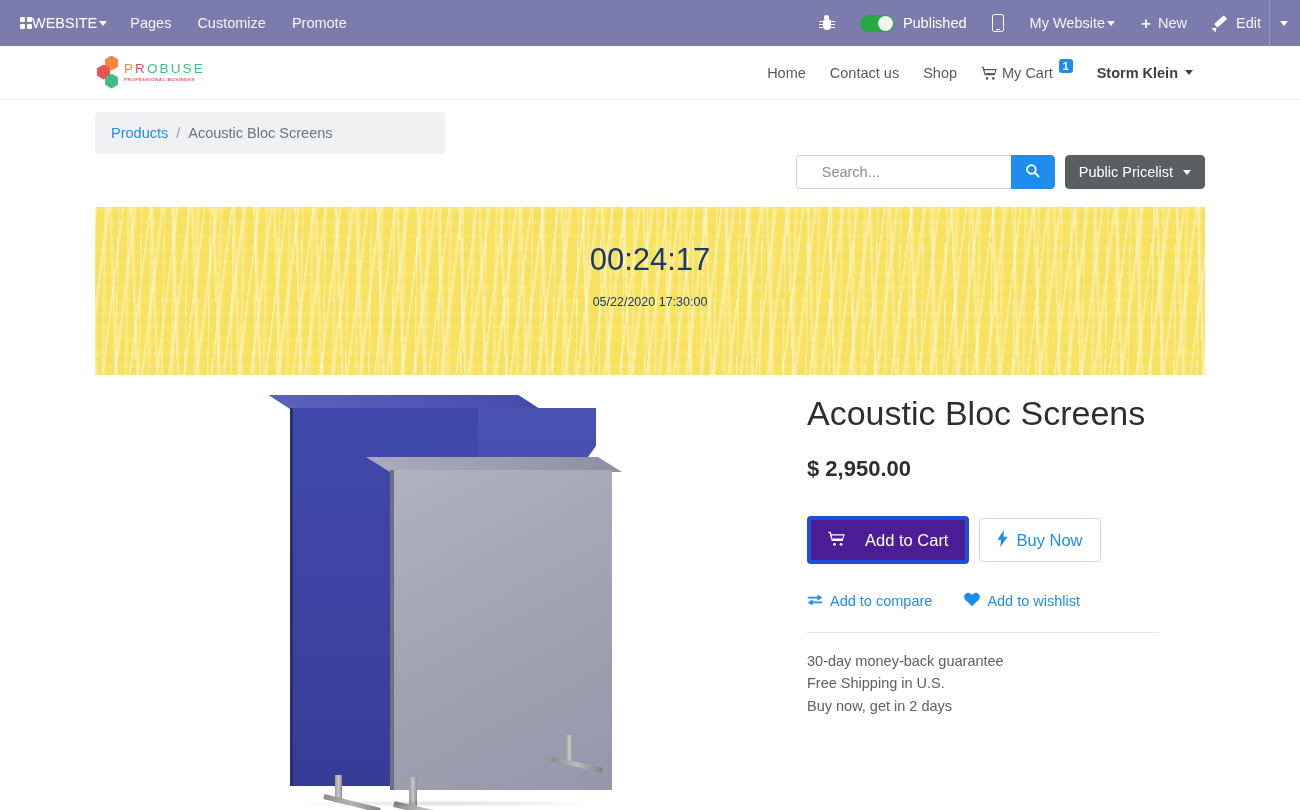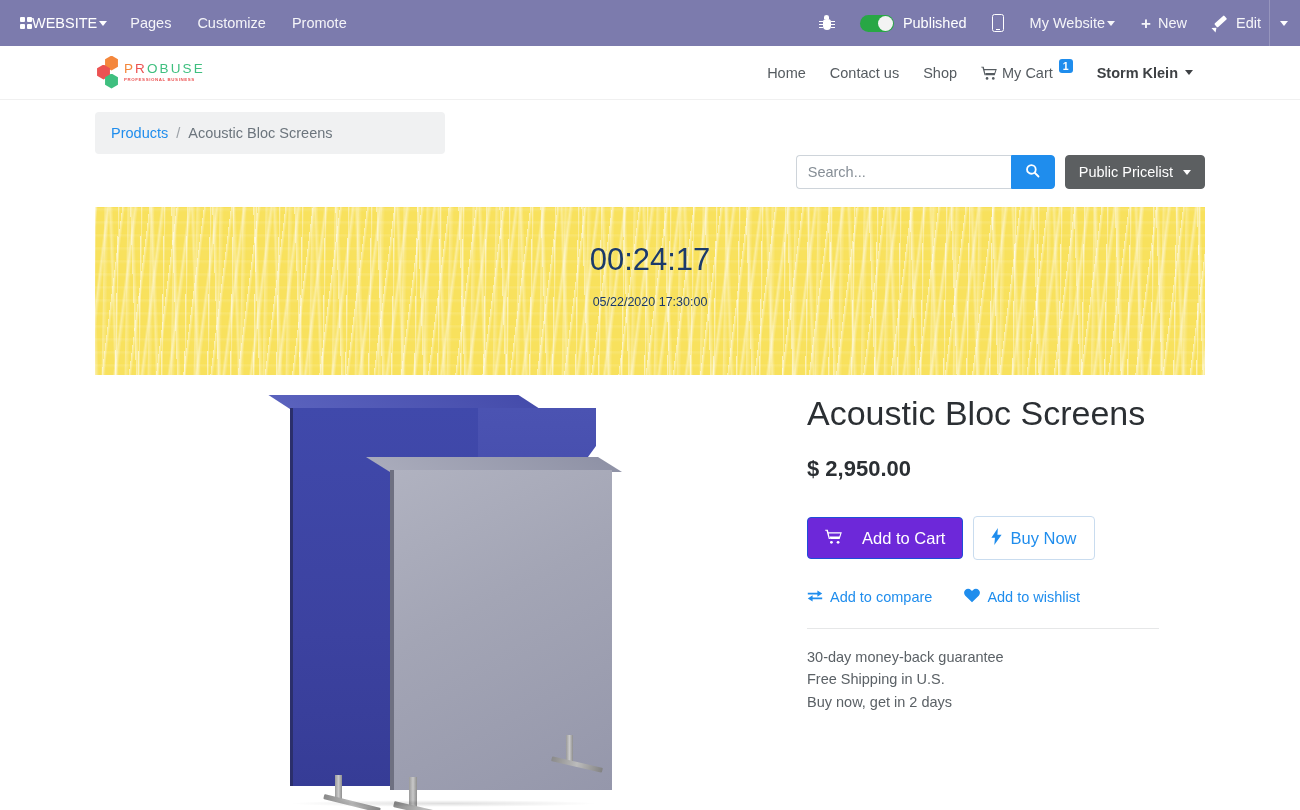--- a/index.html
+++ b/index.html
@@ -143,21 +143,21 @@
     padding: 13px 16px; font-size: 14.5px;
     width: 350px; display: flex; align-items: center; gap: 8px;
   }
   .bc-link { color: #1f8ded; text-decoration: none; cursor: pointer; }
   .bc-sep { color: #9aa0a6; }
   .bc-current { color: #6c757d; }
   .search-group { margin-left: auto; display: flex; align-items: center; gap: 10px; padding-top: 1px; }
   .search-box { display: flex; height: 34px; }
   .search-input {
     width: 215px; height: 34px; border: 1px solid #ced4da; border-right: none;
-    border-radius: 4px 0 0 4px; padding: 0 11px; font-size: 14.5px;
+    border-radius: 4px 0 0 4px; padding: 0 25px; font-size: 14.5px;
     font-family: "Liberation Sans", sans-serif; color: #495057; outline: none;
   }
   .search-input::placeholder { color: #868e96; }
   .search-btn {
     width: 44px; height: 34px; background: #1f8ded; border: 1px solid #1f8ded;
     border-radius: 0 4px 4px 0; color: #fff; cursor: pointer;
     display: flex; align-items: center; justify-content: center;
   }
   .pricelist-btn {
     height: 34px; background: #5c5f61; color: #fff; border: 1px solid #5c5f61;
@@ -230,21 +230,21 @@
     line-height: 1.2; margin: 0 0 22px 0;
   }
   .product-price { font-size: 22px; font-weight: 700; color: #2b2f33; margin-bottom: 34px; }
   .btn-row { display: flex; align-items: center; gap: 10px; margin-bottom: 28px; }
   .btn {
     font-size: 16.5px; border-radius: 4px; cursor: pointer;
     display: inline-flex; align-items: center; gap: 8px;
     padding: 11px 17px; font-family: "Liberation Sans", sans-serif;
     line-height: 1.1;
   }
-  .btn-primary { background: #6d28d9; color: #fff; border: 1px solid #1d4ed8; gap: 20px; }
+  .btn-primary { background: #4c1d95; color: #fff; border: 4px solid #1d4ed8; gap: 20px; }
   .btn-outline { background: #fff; color: #1f8ded; border: 1px solid #c9dcef; }
   .link-row { display: flex; align-items: center; gap: 32px; margin-bottom: 22px; font-size: 14.5px; }
   .mini-link {
     color: #1f8ded; text-decoration: none; cursor: pointer;
     display: inline-flex; align-items: center; gap: 7px;
   }
   .divider { border: 0; border-top: 1px solid #e6e7e8; margin: 0 0 18px 0; width: 352px; }
   .promo-list { font-size: 14.5px; color: #5b6166; line-height: 1.48; }
   .promo-list div { margin-bottom: 1px; }
 </style>

